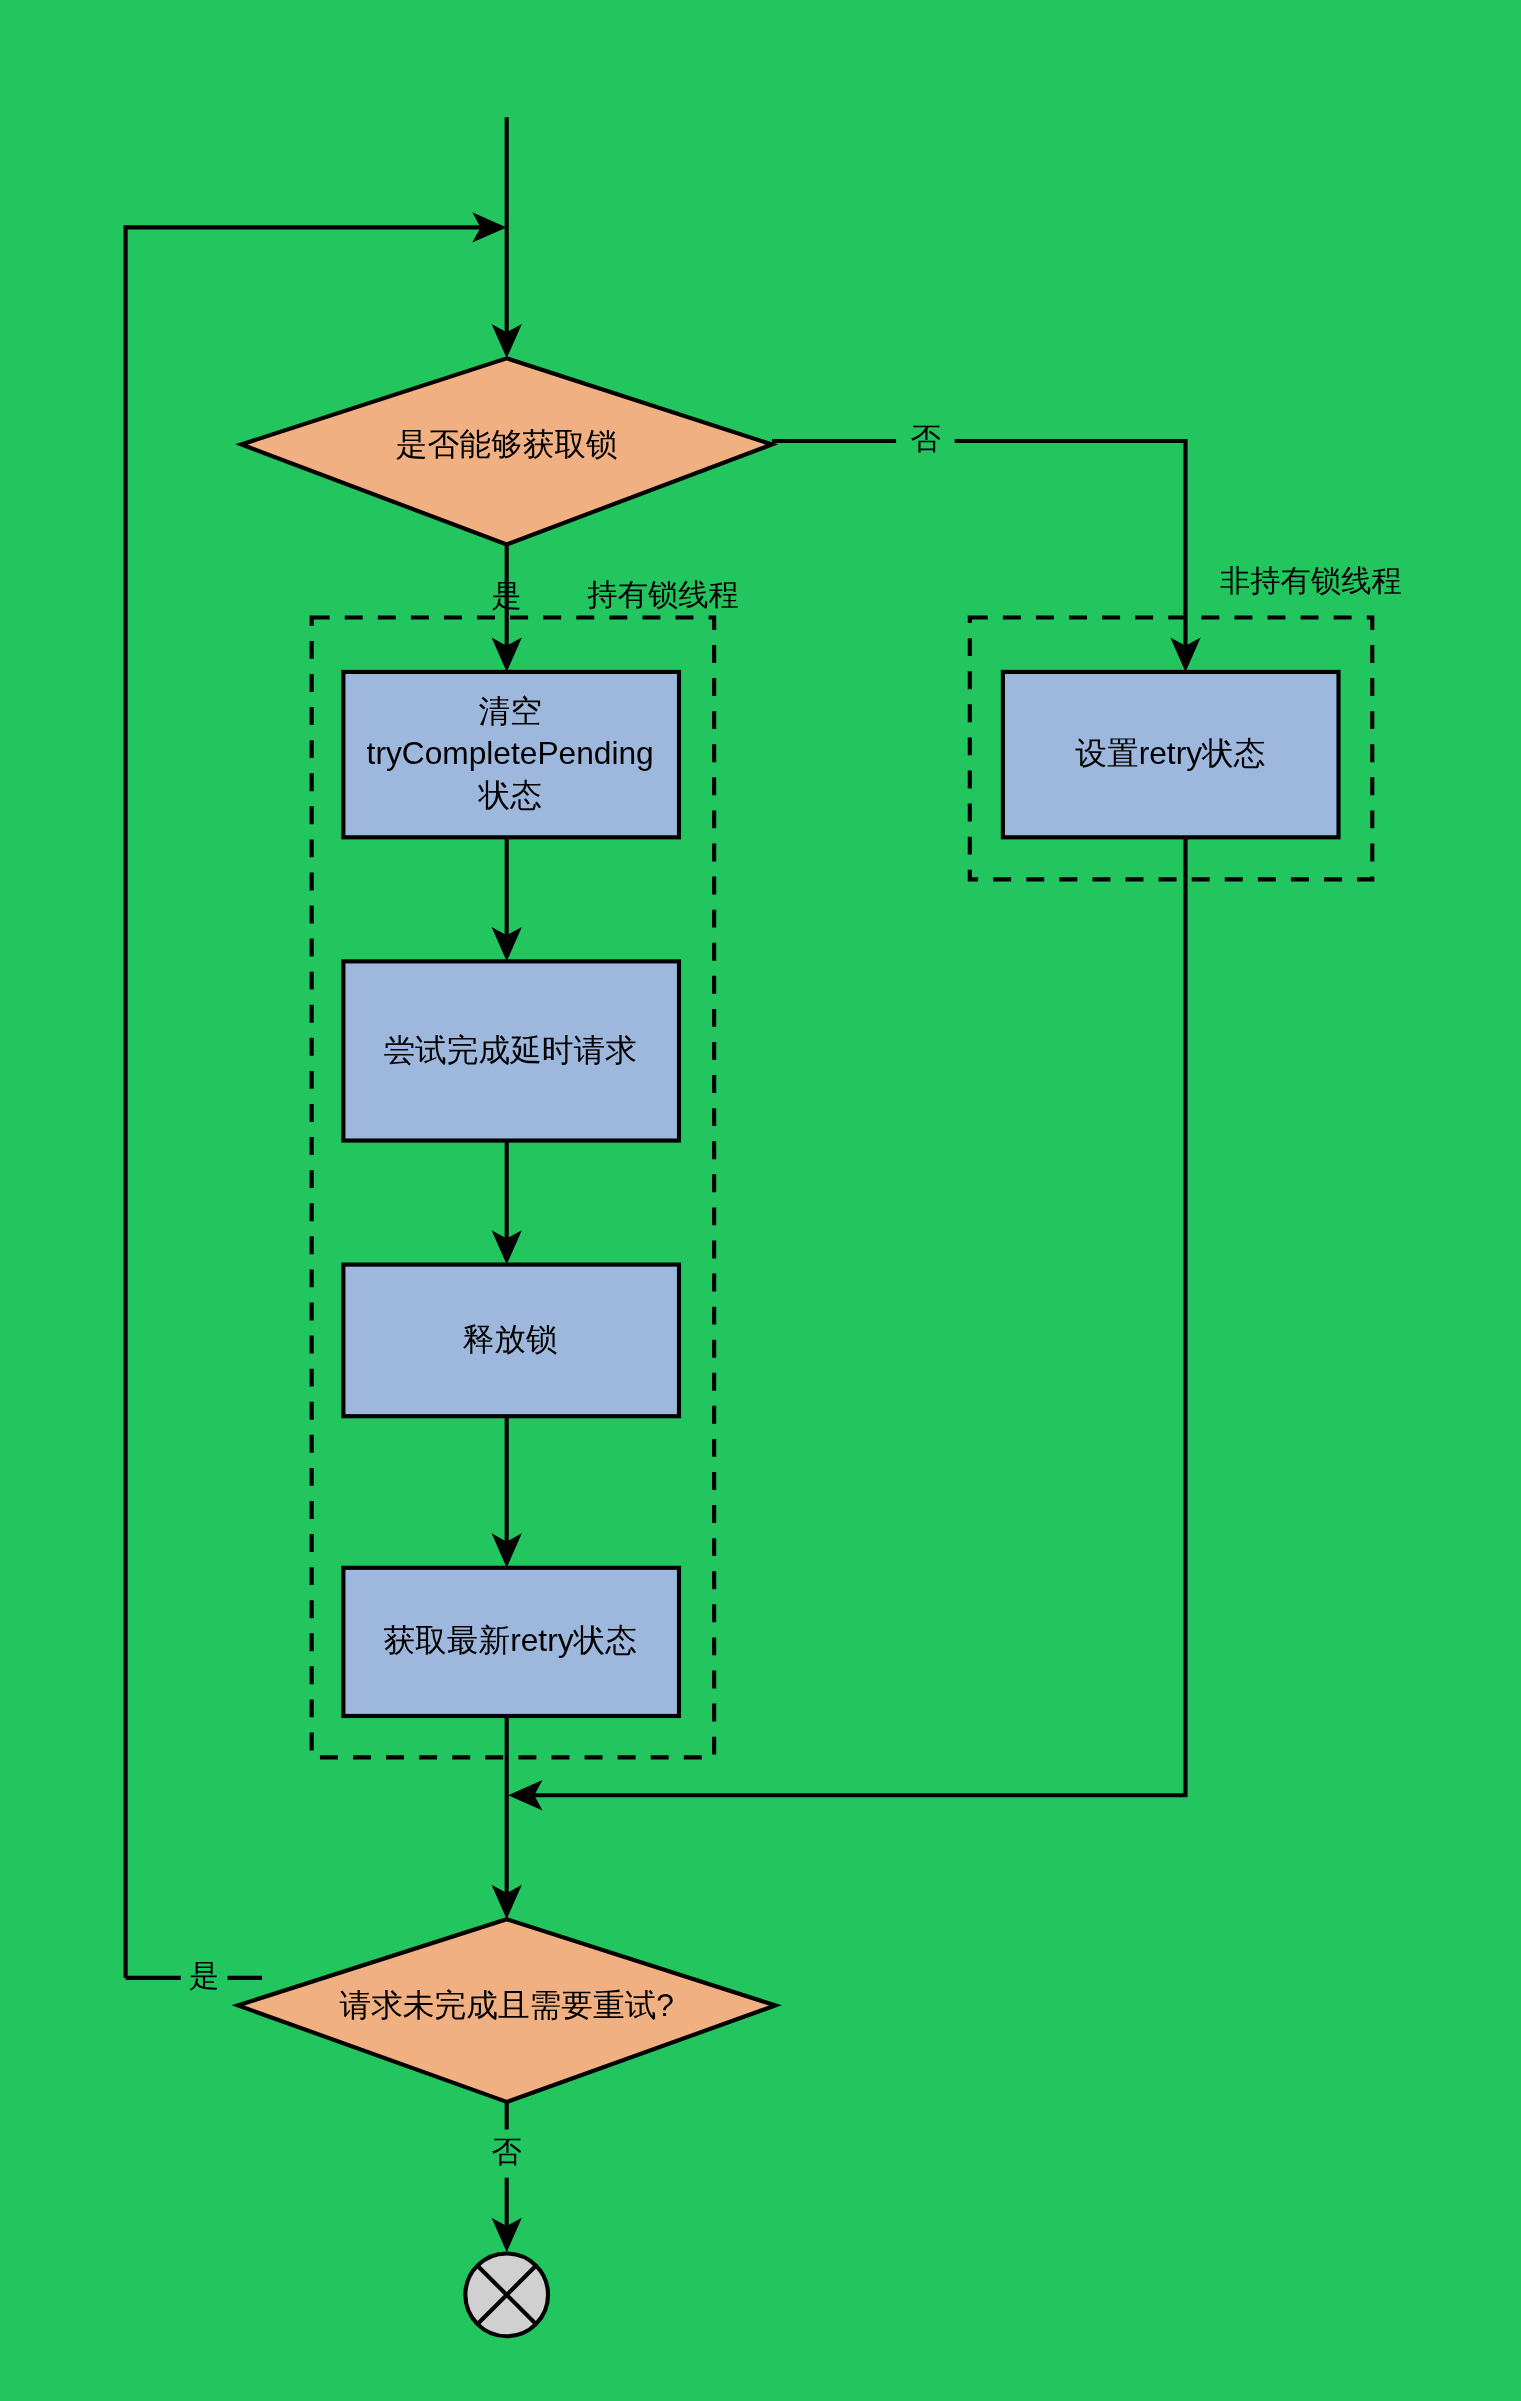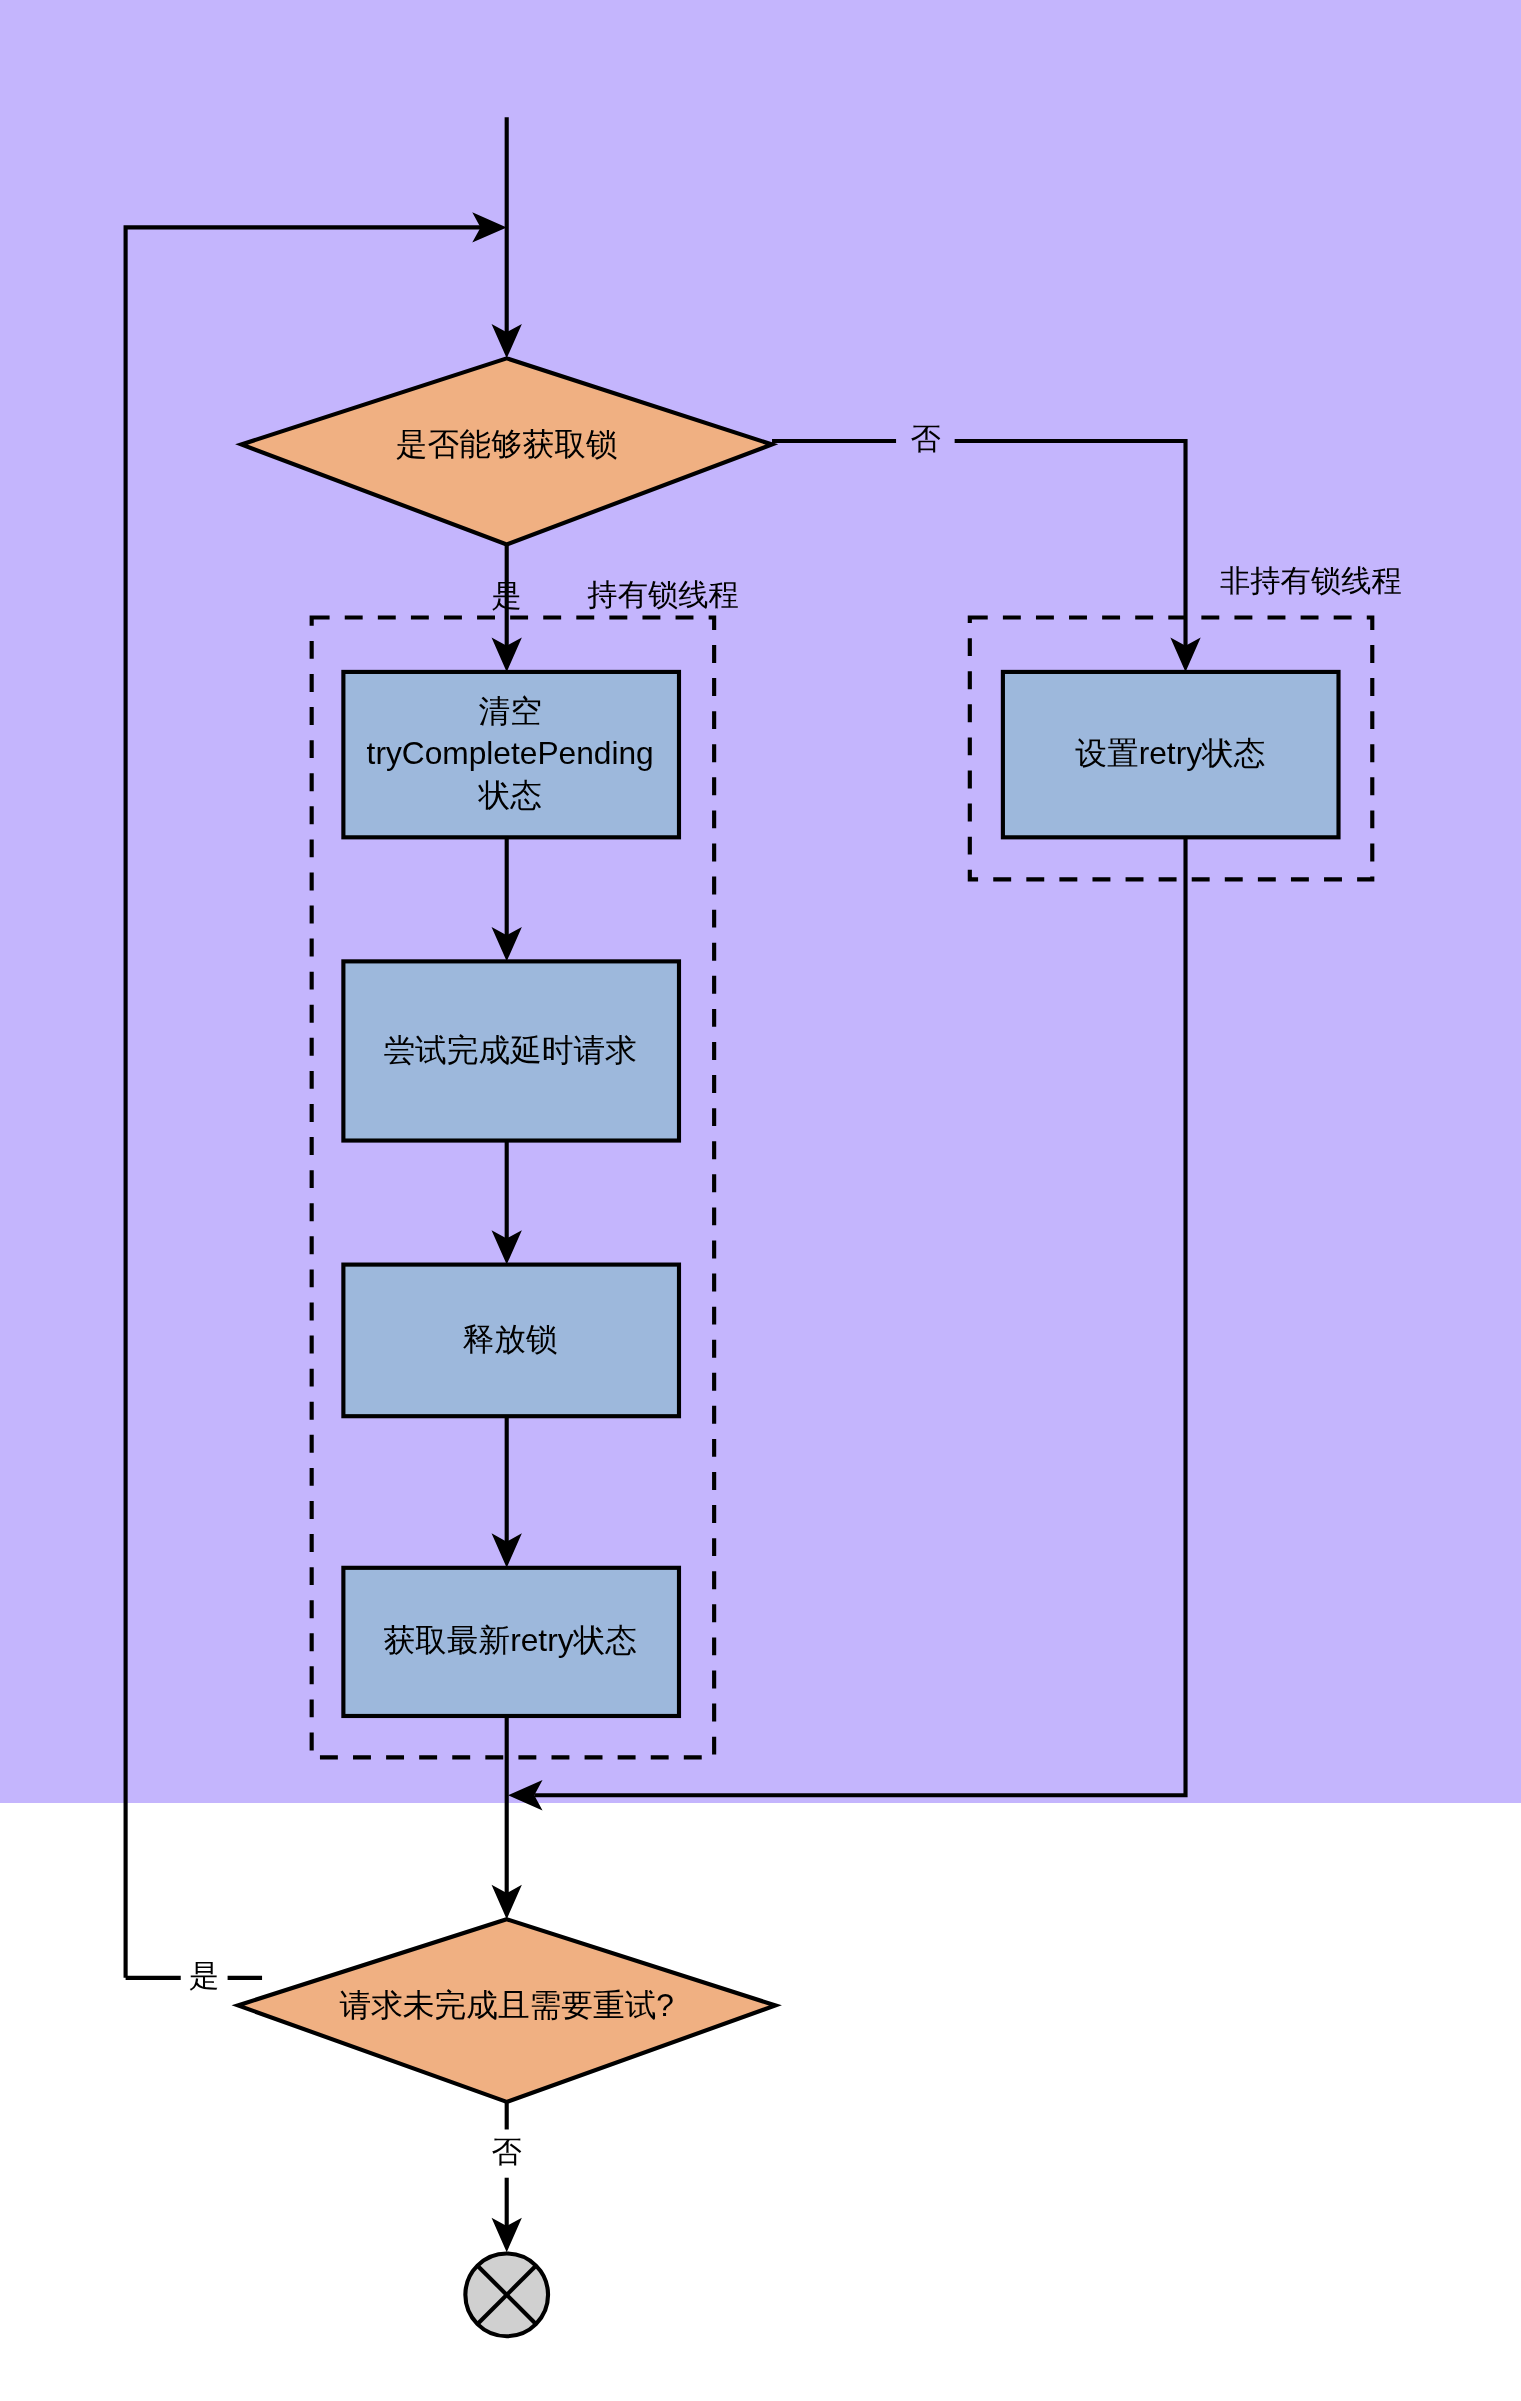--- a/index.html
+++ b/index.html
@@ -10,22 +10,22 @@
   }
   body {
     width: 1522px;
     height: 2401px;
     font-family: "Liberation Sans", "DejaVu Sans", sans-serif;
     overflow: hidden;
   }
   #diagram-root {
     position: relative;
     width: 1522px;
-    height: 1803px;
-    background: #c4b5fd;
+    height: 2401px;
+    background: #22c55e;
   }
   svg.flow-canvas {
     display: block;
     width: 1522px;
     height: 2401px;
   }
   .shape-fill-process { fill: #9db8dc; }
   .shape-fill-decision { fill: #f0b082; }
   .shape-fill-terminator { fill: #d0d0d0; }
   .shape-stroke {

